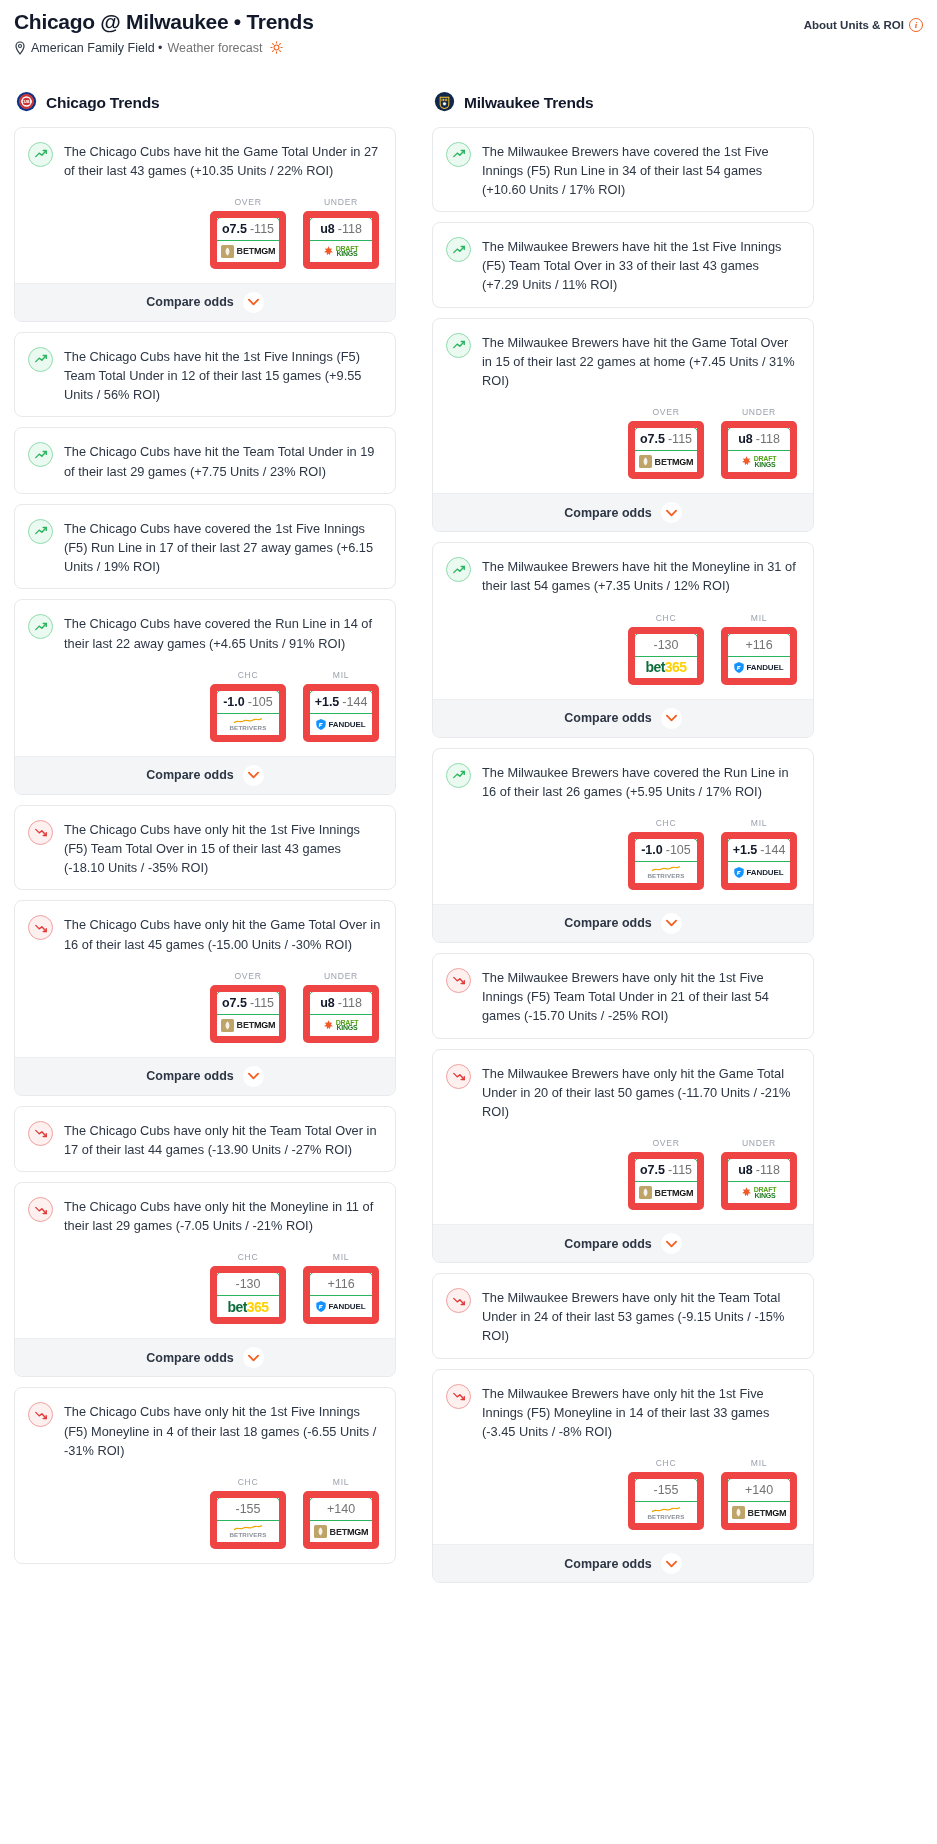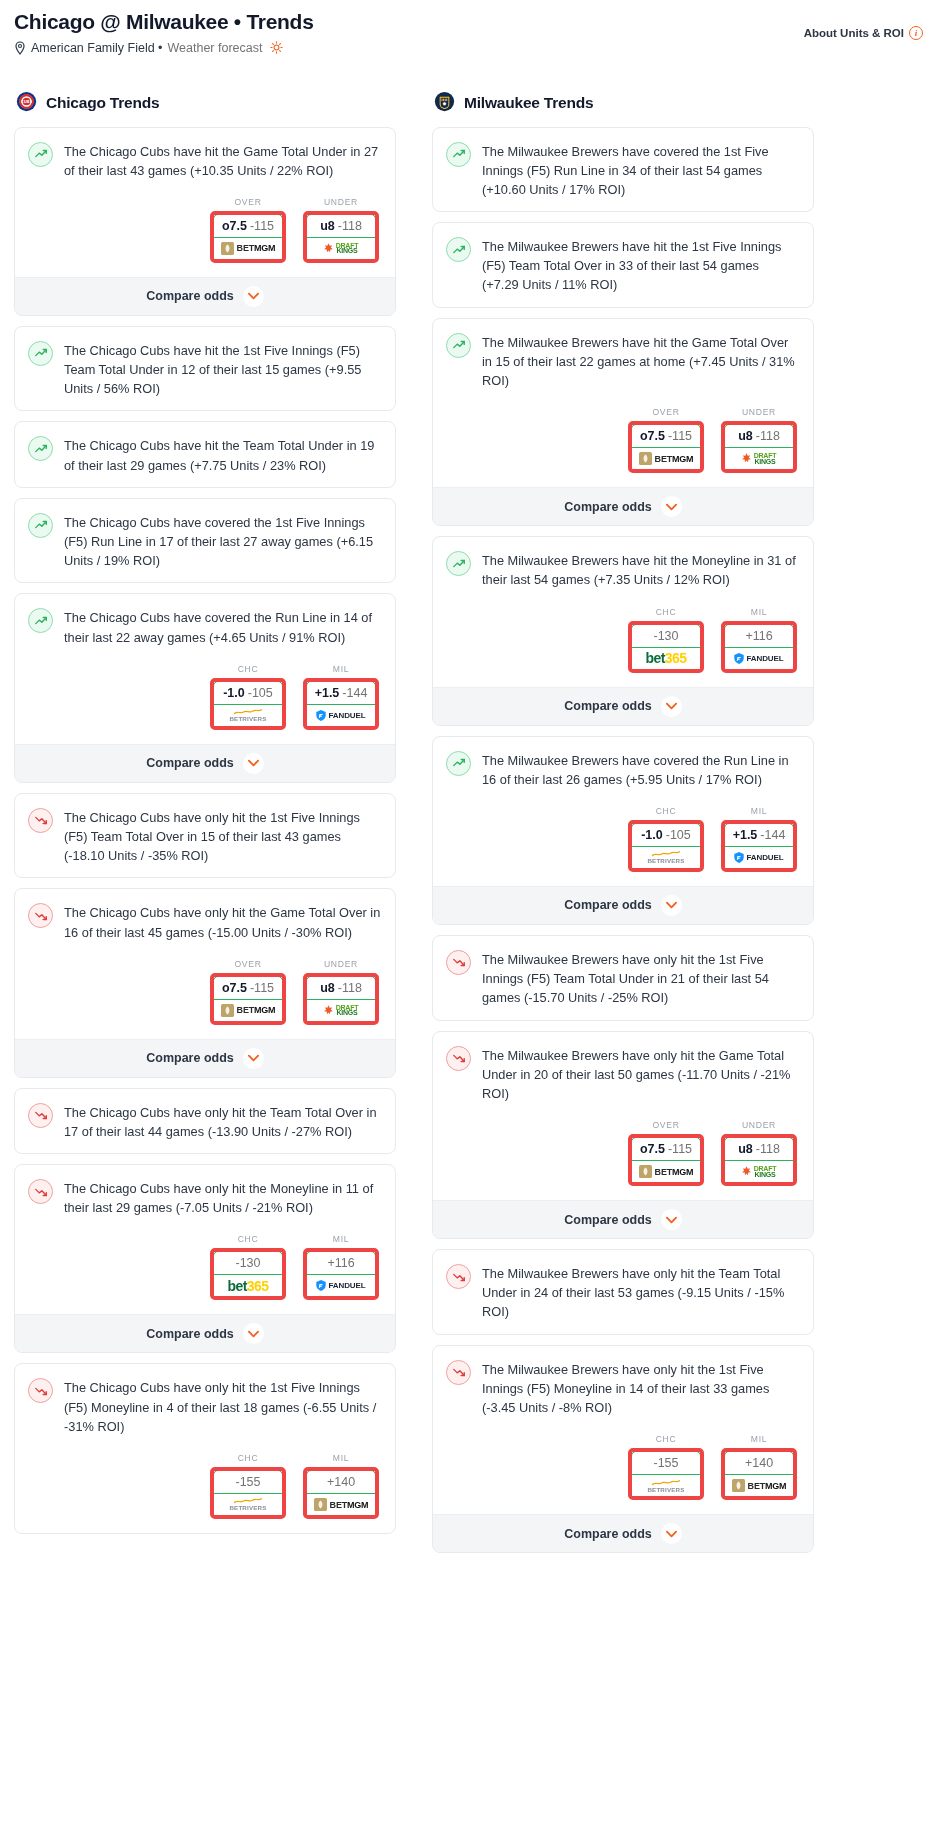--- a/index.html
+++ b/index.html
@@ -17,21 +17,21 @@
   .title-row { display: flex; align-items: flex-start; }
   .page-title {
     font-size: 21px;
     font-weight: bold;
     letter-spacing: -0.3px;
     color: #12192b;
     line-height: 1.12;
   }
   .about-link {
     position: absolute;
-    right: 0; top: 16px;
+    right: 0; top: 8px;
     display: flex; align-items: center; gap: 5px;
     font-size: 11.5px; font-weight: bold; color: #2c3644;
     cursor: pointer;
   }
   .info-circle {
     width: 14px; height: 14px; border-radius: 50%;
     border: 1.4px solid #f4601f; color: #f4601f;
     font-size: 9px; font-weight: bold; font-style: italic;
     display: flex; align-items: center; justify-content: center;
     font-family: "Liberation Serif", serif;
@@ -89,21 +89,21 @@
   .odds-wrap {
     display: flex; justify-content: flex-end; gap: 17px;
     margin-top: 17px; padding-right: 2px; padding-bottom: 2px;
   }
   .odds-cell { width: 76px; }
   .odds-label {
     text-align: center; font-size: 8.6px; letter-spacing: 0.7px;
     color: #9aa1ad; font-weight: normal; margin-bottom: 4px;
   }
   .odds-box {
-    border: 4px solid #ef4444; border-radius: 5px;
+    border: 7px solid #ef4444; border-radius: 5px;
     overflow: hidden; background: #fff;
   }
   .odds-val {
     border: 1px solid #2bb45e; border-radius: 5px 5px 0 0;
     margin: -1px -1px 0 -1px;
     height: 24px; display: flex; align-items: center; justify-content: center;
     gap: 3px; background: #fff;
   }
   .odds-val .line { font-size: 12.5px; font-weight: bold; color: #12192b; }
   .odds-val .price { font-size: 12.5px; color: #737373; }
@@ -586,21 +586,21 @@
       </div>
       <div class="card">
       <div class="card-body">
         <div class="trend-row">
           <span class="trend-icon pos">
               <svg width="14" height="14" viewBox="0 0 16 16">
       <polyline points="2,11 6,7 9,9.5 14,4" fill="none" stroke="#2bb45e" stroke-width="1.6" stroke-linecap="round" stroke-linejoin="round"></polyline>
       <polyline points="10.5,4 14,4 14,7.3" fill="none" stroke="#2bb45e" stroke-width="1.6" stroke-linecap="round" stroke-linejoin="round"></polyline>
     </svg>
             </span>
-          <div class="trend-text">The Milwaukee Brewers have hit the 1st Five Innings (F5) Team Total Over in 33 of their last 54 games (+7.29 Units / 11% ROI)</div>
+          <div class="trend-text">The Milwaukee Brewers have hit the 1st Five Innings (F5) Team Total Over in 33 of their last 43 games (+7.29 Units / 11% ROI)</div>
         </div>
 
       </div>
       </div>
       <div class="card">
       <div class="card-body">
         <div class="trend-row">
           <span class="trend-icon pos">
               <svg width="14" height="14" viewBox="0 0 16 16">
       <polyline points="2,11 6,7 9,9.5 14,4" fill="none" stroke="#2bb45e" stroke-width="1.6" stroke-linecap="round" stroke-linejoin="round"></polyline>

